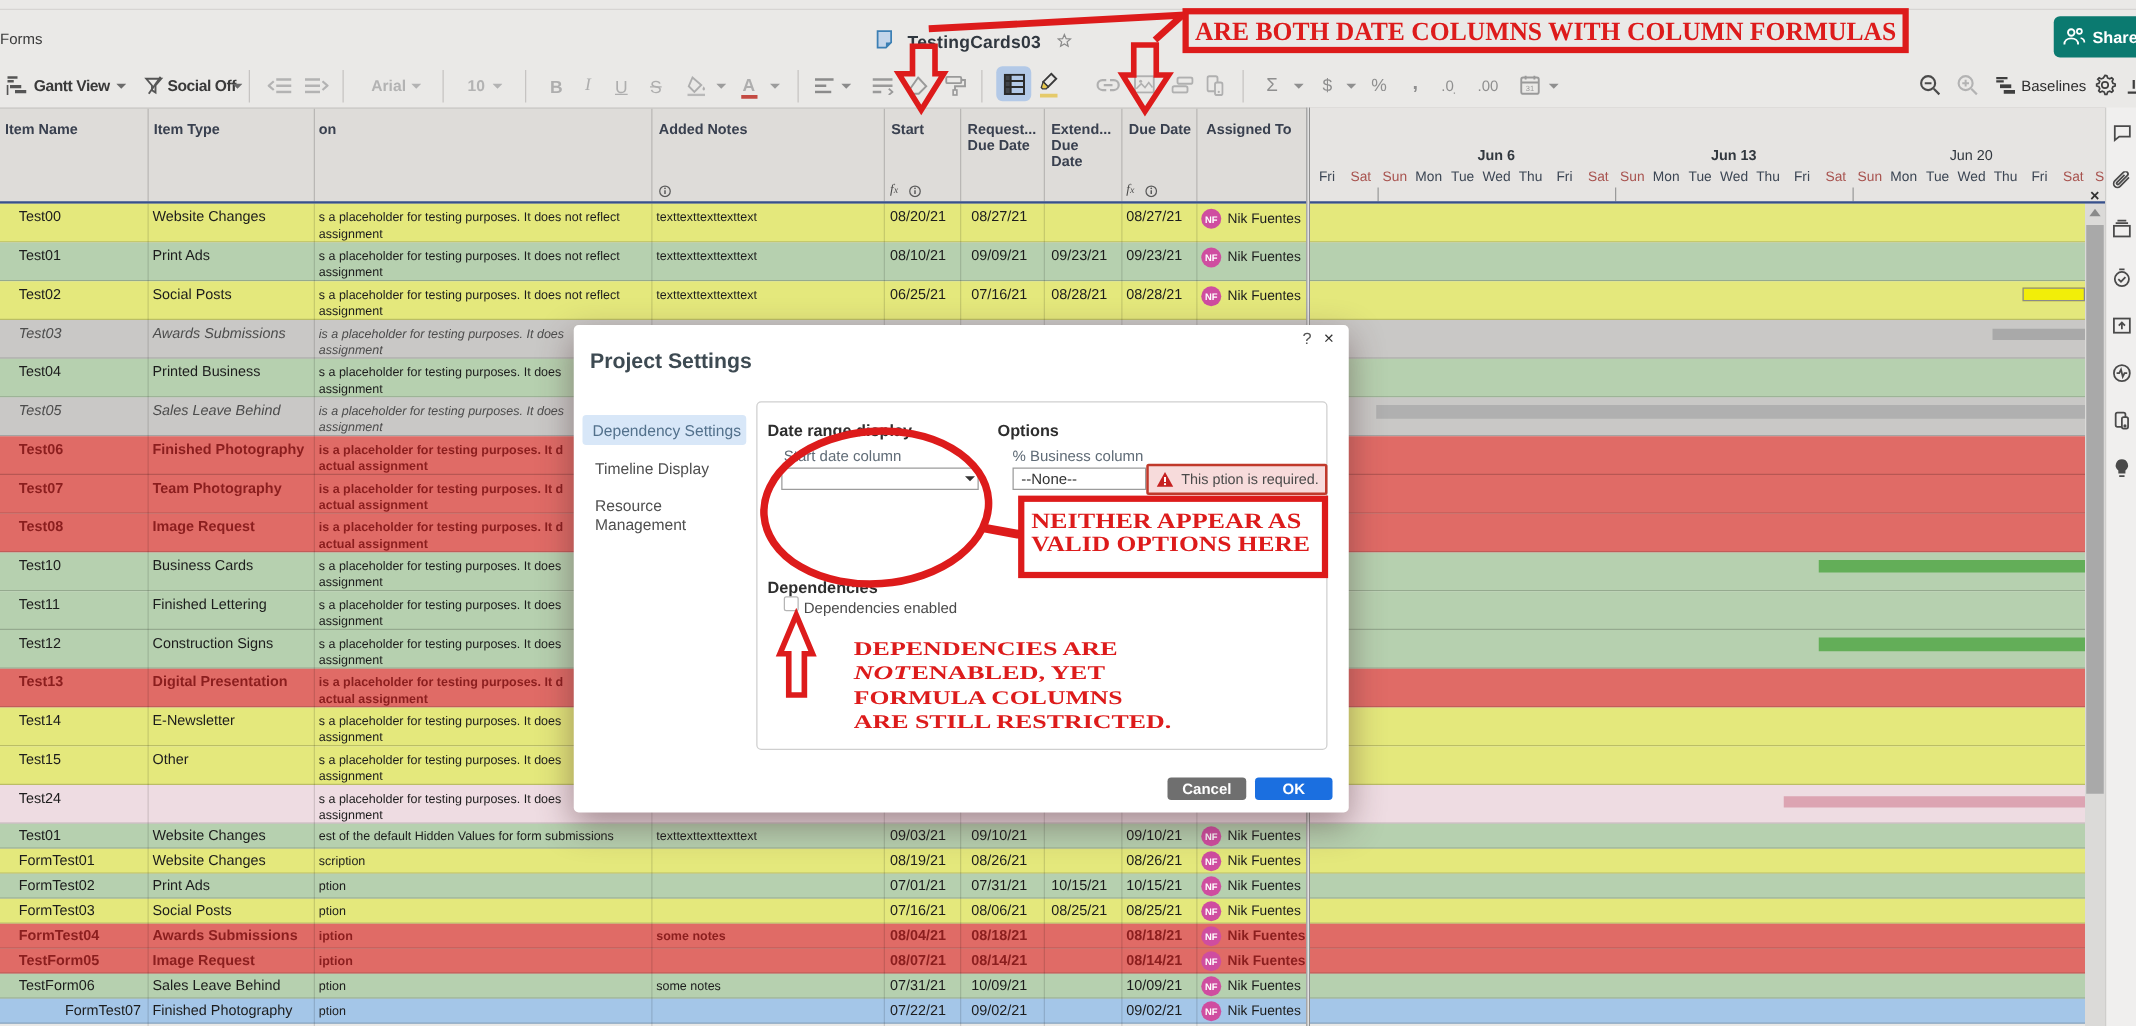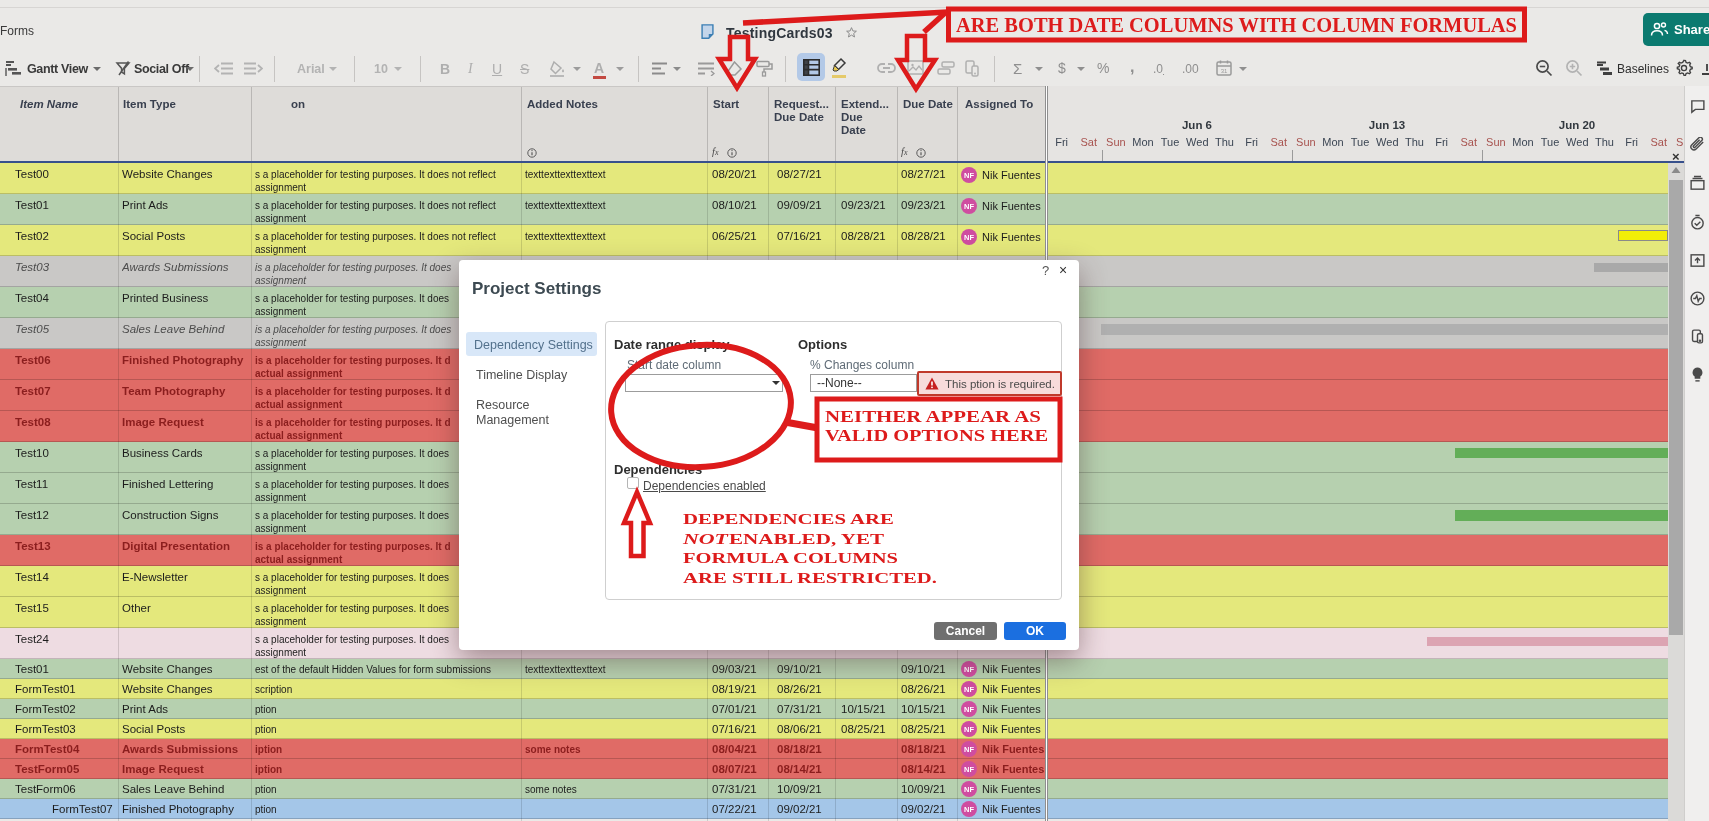--- a/index.html
+++ b/index.html
@@ -186,23 +186,23 @@
 <div class="abs" style="left:0;top:86px;width:1684px;height:77px;background:#dedcd9;border-top:1px solid #c9c7c5;"></div>
 <div class="abs" style="left:118px;top:87px;width:1px;height:74px;background:#b9b7b5;"></div>
 <div class="abs" style="left:251px;top:87px;width:1px;height:74px;background:#b9b7b5;"></div>
 <div class="abs" style="left:521px;top:87px;width:1px;height:74px;background:#b9b7b5;"></div>
 <div class="abs" style="left:707px;top:87px;width:1px;height:74px;background:#b9b7b5;"></div>
 <div class="abs" style="left:768px;top:87px;width:1px;height:74px;background:#b9b7b5;"></div>
 <div class="abs" style="left:835px;top:87px;width:1px;height:74px;background:#b9b7b5;"></div>
 <div class="abs" style="left:897px;top:87px;width:1px;height:74px;background:#b9b7b5;"></div>
 <div class="abs" style="left:957px;top:87px;width:1px;height:74px;background:#b9b7b5;"></div>
 <div class="abs" style="left:1046px;top:87px;width:1px;height:74px;background:#b9b7b5;"></div>
-<div class="abs hdrtxt" style="left:20px;top:98px;line-height:13px;font-style:italic;">Item Name</div>
+<div class="abs hdrtxt" style="left:4px;top:98px;line-height:13px;">Item Name</div>
 <div class="abs hdrtxt" style="left:123px;top:98px;line-height:13px;">Item Type</div>
-<div class="abs hdrtxt" style="left:255px;top:98px;line-height:13px;margin-left:36px;">on</div>
+<div class="abs hdrtxt" style="left:255px;top:98px;line-height:13px;">on</div>
 <div class="abs hdrtxt" style="left:527px;top:98px;line-height:13px;text-align:center;">Added Notes</div>
 <div class="abs hdrtxt" style="left:713px;top:98px;line-height:13px;">Start</div>
 <div class="abs hdrtxt" style="left:774px;top:98px;line-height:13px;">Request...<br>Due Date</div>
 <div class="abs hdrtxt" style="left:841px;top:98px;line-height:13px;">Extend...<br>Due<br>Date</div>
 <div class="abs hdrtxt" style="left:903px;top:98px;line-height:13px;">Due Date</div>
 <div class="abs hdrtxt" style="left:965px;top:98px;line-height:13px;">Assigned To</div>
 <svg class="abs" style="left:527px;top:148px;" width="10" height="10" viewBox="0 0 10 10">
       <circle cx="5" cy="5" r="4.2" fill="none" stroke="#5a5a5a" stroke-width="1"></circle>
       <path d="M5 4.2v3" stroke="#5a5a5a" stroke-width="1.2"></path>
       <circle cx="5" cy="2.6" r="0.7" fill="#5a5a5a"></circle>
@@ -220,21 +220,21 @@
       <circle cx="5" cy="2.6" r="0.7" fill="#5a5a5a"></circle>
     </svg>
 <div class="abs" style="left:1048px;top:86px;width:636px;height:77px;background:#e6e4e2;"></div>
 <div class="abs" style="left:1197px;top:119px;width:0;overflow:visible;">
       <div style="transform:translateX(-50%);width:60px;text-align:center;font-size:11.5px;font-weight:bold;color:#32383f;">Jun 6</div>
     </div>
 <div class="abs" style="left:1387px;top:119px;width:0;overflow:visible;">
       <div style="transform:translateX(-50%);width:60px;text-align:center;font-size:11.5px;font-weight:bold;color:#32383f;">Jun 13</div>
     </div>
 <div class="abs" style="left:1577px;top:119px;width:0;overflow:visible;">
-      <div style="transform:translateX(-50%);width:60px;text-align:center;font-size:11.5px;font-weight:bold;color:#32383f;">Jun 20</div>
+      <div style="transform:translateX(-50%);width:60px;text-align:center;font-size:11.5px;font-weight:normal;color:#32383f;">Jun 20</div>
     </div>
 <div class="abs" style="left:1061.6px;top:136px;width:0;overflow:visible;">
       <div style="transform:translateX(-50%);width:40px;text-align:center;font-size:11px;color:#3c4654;">Fri</div>
     </div>
 <div class="abs" style="left:1088.7px;top:136px;width:0;overflow:visible;">
       <div style="transform:translateX(-50%);width:40px;text-align:center;font-size:11px;color:#a8534f;">Sat</div>
     </div>
 <div class="abs" style="left:1115.9px;top:136px;width:0;overflow:visible;">
       <div style="transform:translateX(-50%);width:40px;text-align:center;font-size:11px;color:#a8534f;">Sun</div>
     </div>
@@ -662,36 +662,36 @@
 <div class="abs" style="left:1042px;top:263px;font-size:13px;color:#555;z-index:41;">?</div>
 <div class="abs" style="left:1059px;top:262px;font-size:14px;color:#333;z-index:41;">×</div>
 <div class="abs" style="left:466px;top:332px;width:131px;height:24px;background:#d8e7f8;border-radius:3px;z-index:41;"></div>
 <div class="abs navitem" style="left:474px;top:338px;color:#53718c;z-index:42;">Dependency Settings</div>
 <div class="abs navitem" style="left:476px;top:368px;z-index:42;">Timeline Display</div>
 <div class="abs navitem" style="left:476px;top:398px;line-height:14.5px;z-index:42;">Resource<br>Management</div>
 <div class="abs" style="left:605px;top:321px;width:457px;height:279px;border:1px solid #cfcfcf;border-radius:4px;z-index:41;"></div>
 <div class="abs bold13" style="left:614px;top:337px;z-index:42;">Date range display</div>
 <div class="abs bold13" style="left:798px;top:337px;z-index:42;">Options</div>
 <div class="abs lbl" style="left:627px;top:358px;z-index:42;">Start date column</div>
-<div class="abs lbl" style="left:810px;top:358px;z-index:42;">% Changes column</div>
+<div class="abs lbl" style="left:810px;top:358px;z-index:42;">% Business column</div>
 <div class="abs" style="left:625px;top:374px;width:158px;height:18px;background:#fff;border:1px solid #9c9c9c;z-index:42;"></div>
 <svg class="abs" style="left:772px;top:380px;z-index:43;" width="8" height="6" viewBox="0 0 8 6">
       <path d="M0 1l4 4 4-4z" fill="#333"></path>
     </svg>
 <div class="abs" style="left:810px;top:374px;width:107px;height:18px;background:#fff;border:1px solid #9c9c9c;z-index:42;font-size:12px;color:#333;line-height:16px;padding-left:6px;">--None--</div>
 <div class="abs" style="left:917px;top:371px;width:145px;height:25px;background:#f7dbdb;border:2px solid #c0392b;border-radius:2px;z-index:43;"></div>
 <svg class="abs" style="left:925px;top:376.5px;z-index:44;" width="14" height="13" viewBox="0 0 14 13">
       <path d="M7 0.5L13.6 12.4H0.4z" fill="#c62020"></path>
       <path d="M7 4.5v4" stroke="#fff" stroke-width="1.6"></path>
       <circle cx="7" cy="10.3" r="0.9" fill="#fff"></circle>
     </svg>
 <div class="abs" style="left:945px;top:377.5px;font-size:11.5px;color:#4a4a4a;z-index:44;">This ption is required.</div>
 <div class="abs bold13" style="left:614px;top:462px;z-index:42;">Dependencies</div>
 <div class="abs" style="left:627px;top:477px;width:12px;height:12px;background:#fff;border:1px solid #b5b5b5;border-radius:2px;z-index:42;"></div>
-<div class="abs" style="left:643px;top:479px;font-size:12px;color:#4a4a4a;z-index:42;text-decoration:underline;">Dependencies enabled</div>
+<div class="abs" style="left:643px;top:479px;font-size:12px;color:#4a4a4a;z-index:42;">Dependencies enabled</div>
 <div class="btn" style="left:934px;top:622px;width:63px;height:18px;line-height:18px;background:#6f6f6f;z-index:42;">Cancel</div>
 <div class="btn" style="left:1004px;top:622px;width:62px;height:18px;line-height:18px;background:#1b6fe0;z-index:42;">OK</div>
 <svg class="abs" style="left:0;top:0;z-index:90;pointer-events:none;" width="1709" height="821" viewBox="0 0 1709 821">
 <rect x="948.5" y="9" width="576" height="31" fill="none" stroke="#dd1b1b" stroke-width="5"></rect>
 <text x="956" y="32" font-family="Liberation Serif,serif" font-weight="bold" font-size="21" fill="#dd1b1b" textLength="561" lengthAdjust="spacingAndGlyphs">ARE BOTH DATE COLUMNS WITH COLUMN FORMULAS</text>
 <path d="M743 23 L948 12" stroke="#dd1b1b" stroke-width="5.5" fill="none"></path>
 <path d="M924 32 L945 13" stroke="#dd1b1b" stroke-width="5.5" fill="none"></path>
 <path d="M730 37 L730 59 L719 59 L737 88 L755 59 L748 59 L748 37 Z" fill="none" stroke="#dd1b1b" stroke-width="4.5"></path>
 <path d="M907 36 L907 60 L898 60 L916 89 L935 60 L925 60 L925 36 Z" fill="none" stroke="#dd1b1b" stroke-width="4.5"></path>
 <ellipse cx="701" cy="406" rx="90" ry="61" fill="none" stroke="#dd1b1b" stroke-width="6" transform="rotate(-4 701 406)"></ellipse>

